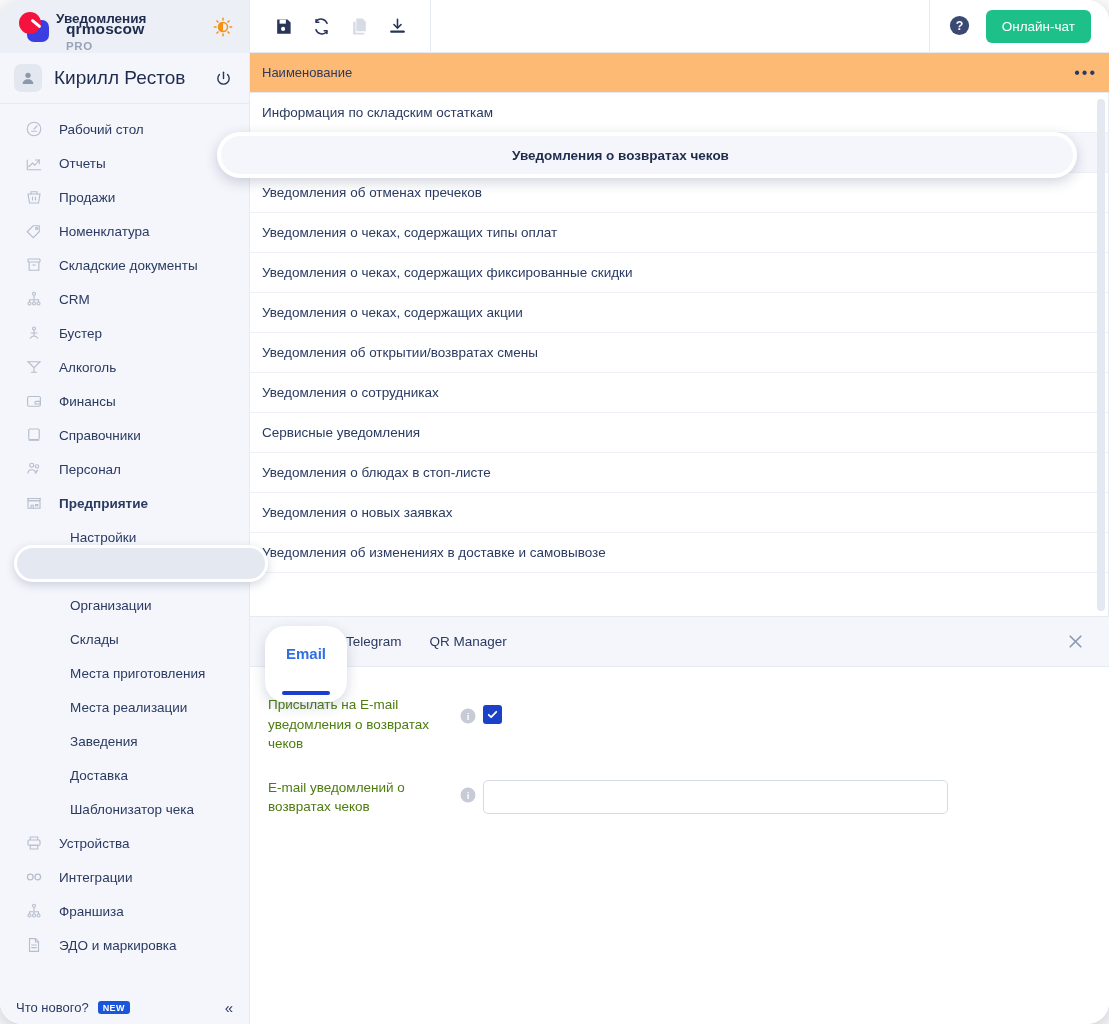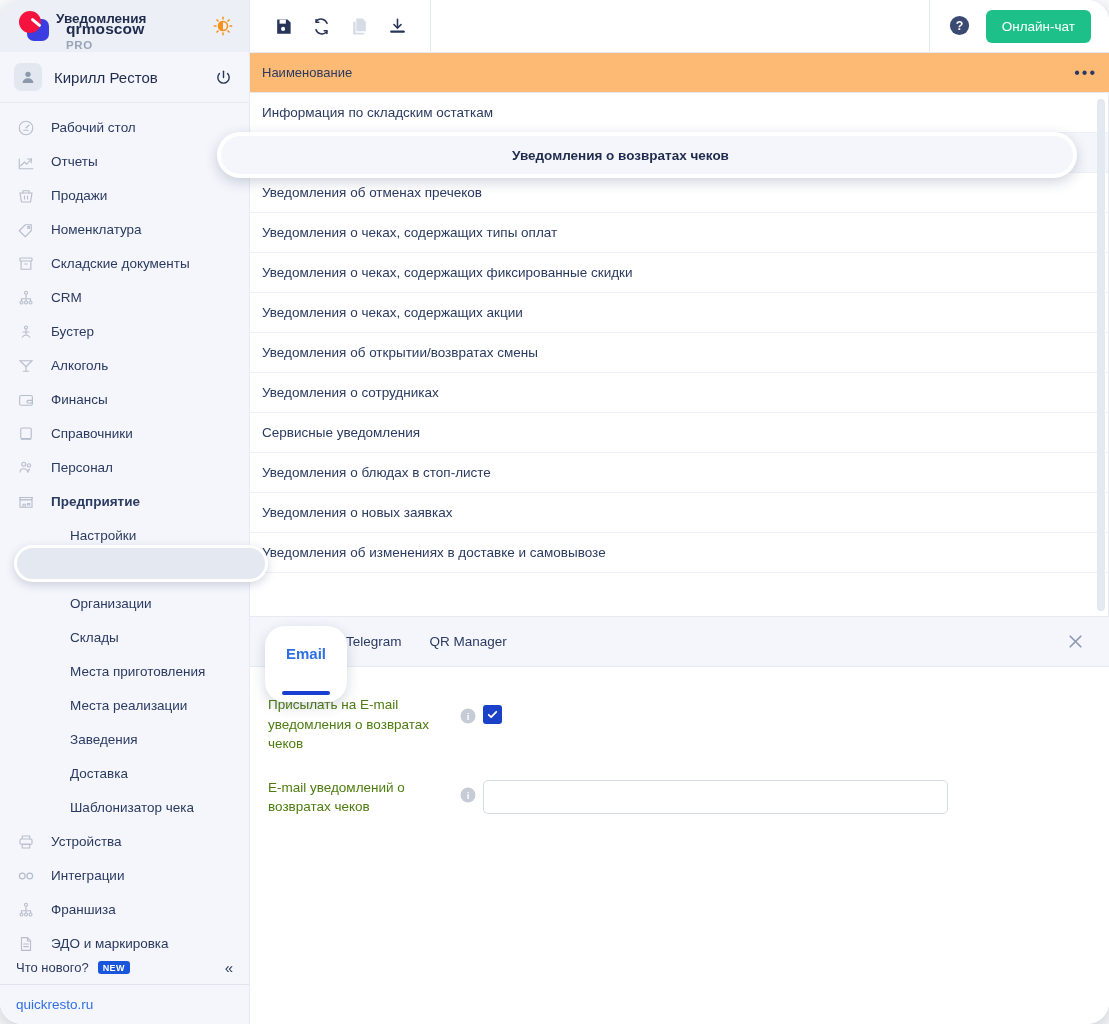--- a/index.html
+++ b/index.html
@@ -44,27 +44,27 @@
   .theme-toggle { width:24px; height:24px; display:flex; align-items:center; justify-content:center; cursor:pointer;}
 
   .user-row {
     height:51px; display:flex; align-items:center; gap:12px; padding:0 16px 0 14px;
     background:#f4f6fb; border-bottom:1px solid #e6eaf2;
   }
   .avatar {
     width:28px; height:28px; border-radius:7px; background:#e3e7ef;
     display:flex; align-items:center; justify-content:center; flex:0 0 auto;
   }
-  .user-name { flex:1 1 auto; font-size:15px; color:#1f2b4d; }
+  .user-name { flex:1 1 auto; font-size:19px; color:#1f2b4d; }
   .power-btn { width:20px; height:20px; display:flex;align-items:center;justify-content:center;cursor:pointer;}
 
   .nav { flex:1 1 auto; padding-top:8px; overflow:hidden; position:relative; }
   .nav-item {
     height:34px; display:flex; align-items:center; gap:14px;
-    padding-left:15px; cursor:pointer; position:relative;
+    padding-left:23px; cursor:pointer; position:relative;
   }
   .nav-item .ic { width:22px; height:22px; flex:0 0 auto; display:flex; align-items:center; justify-content:center; }
   .nav-item .lbl { font-size:13.5px; color:#2b3a61; white-space:nowrap; }
   .nav-item.bold .lbl { font-weight:bold; }
 
   .sub-item {
     height:34px; display:flex; align-items:center; padding-left:70px;
     font-size:13.5px; color:#2b3a61; cursor:pointer; position:relative;
   }
   .sub-item.active { font-weight:bold; }
@@ -444,23 +444,20 @@
         <span class="lbl">ЭДО и маркировка</span>
       </div>
     </div>
 
     <div class="whatsnew">
       <span class="t">Что нового?</span>
       <span class="badge-new">NEW</span>
       <span class="collapse-ic">«</span>
     </div>
 
-    <div class="site-row">
-      <span class="site-link">quickresto.ru</span>
-    </div>
 
     <div class="hl-sub">
       <div class="hl-sub-inner"></div>
     </div>
     <div class="hl-sub-text">Уведомления</div>
   </div>
 
   <div class="main">
 
     <div class="toolbar">

